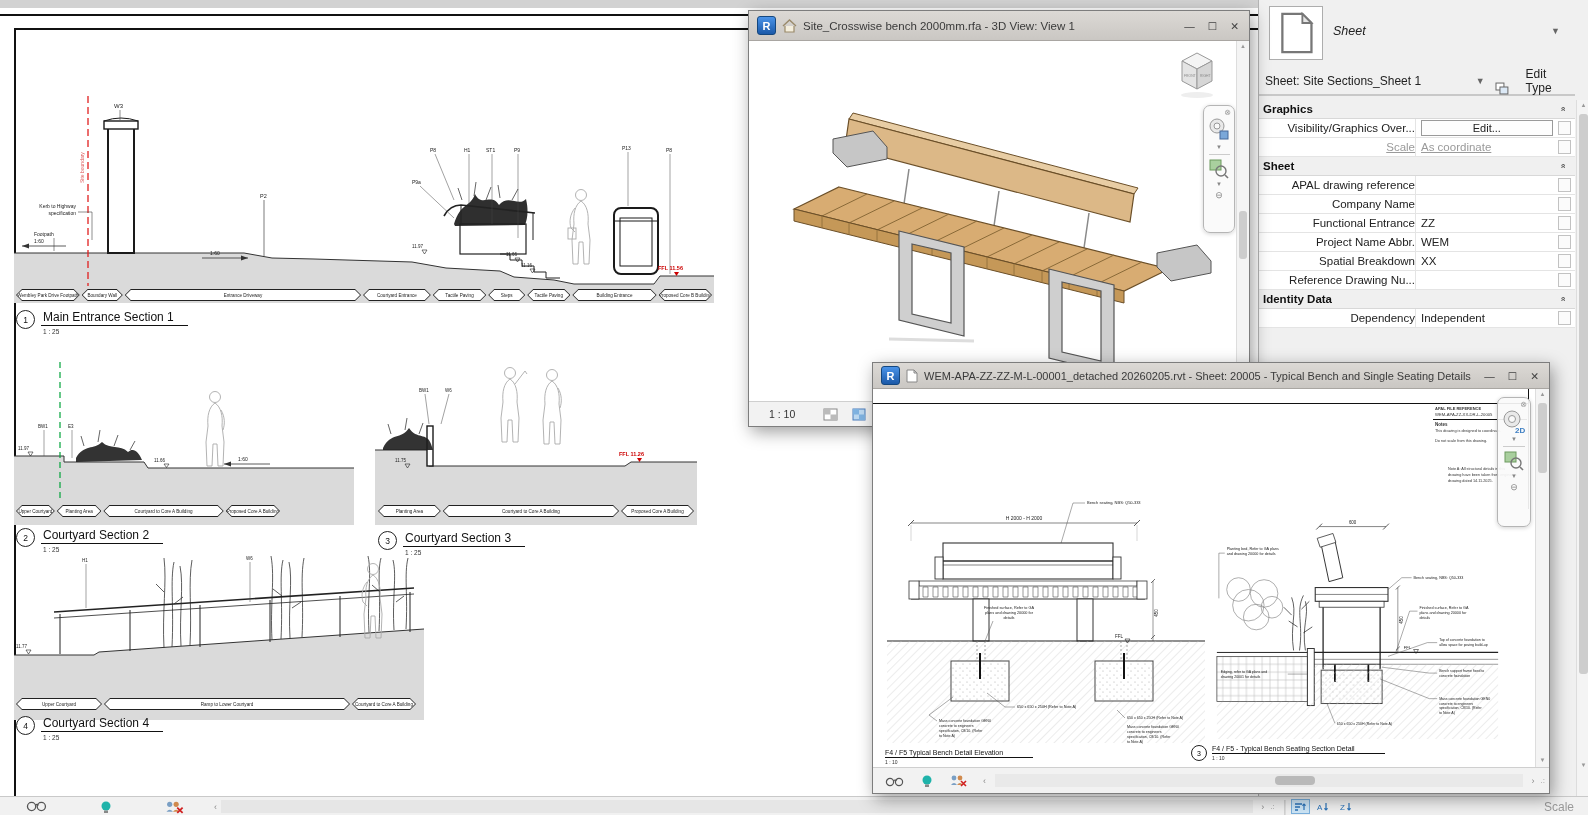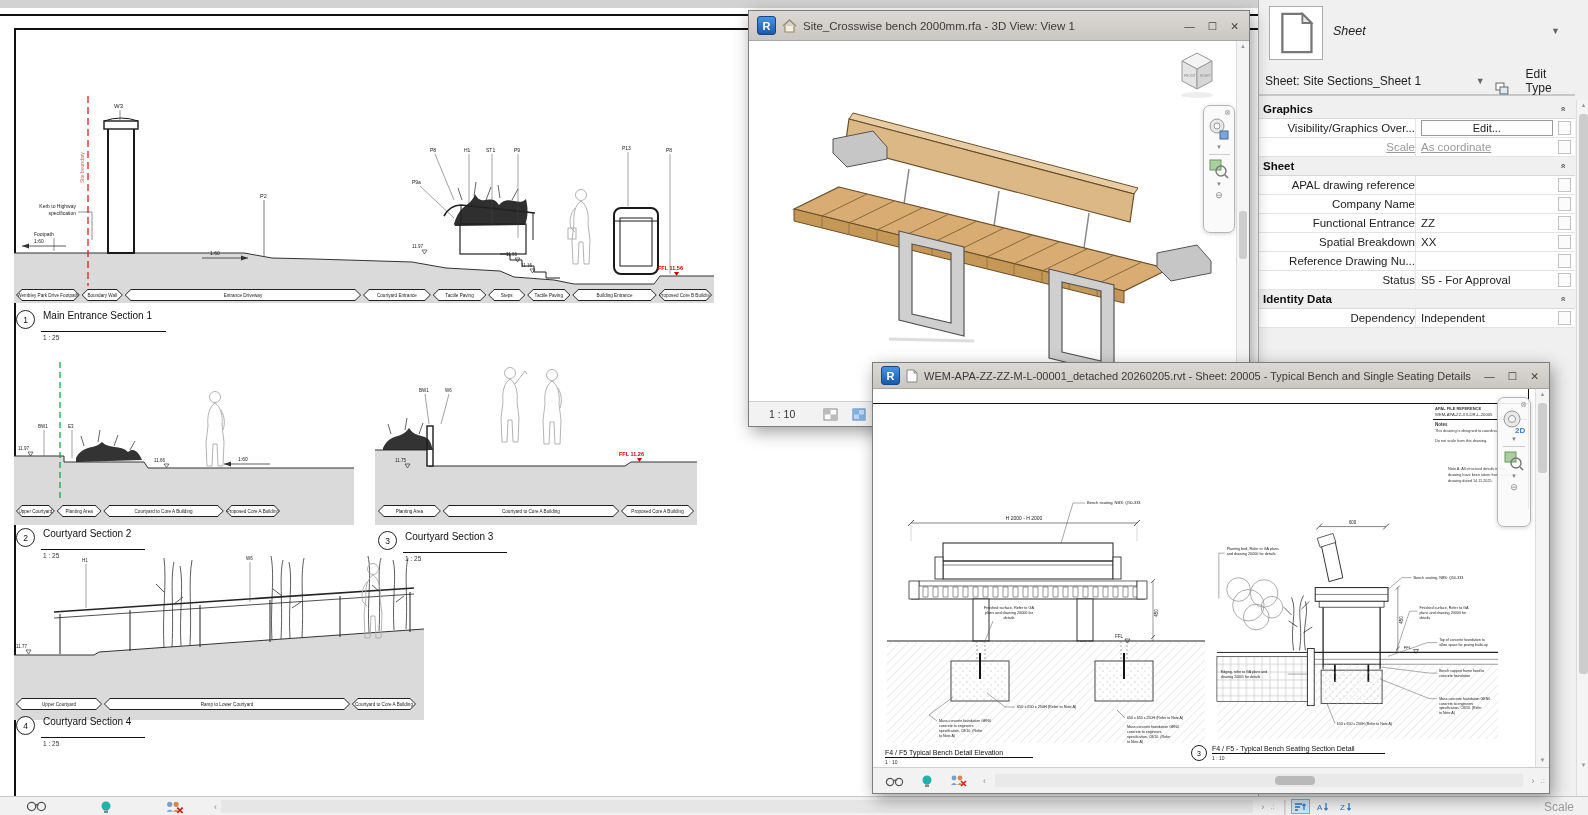--- a/index.html
+++ b/index.html
@@ -20,21 +20,21 @@
   .bseg-o{position:absolute;inset:0;background:#222;
           clip-path:polygon(6px 0,calc(100% - 6px) 0,100% 50%,calc(100% - 6px) 100%,6px 100%,0 50%);}
   .bseg-i{position:absolute;inset:1px;background:#fff;display:flex;align-items:center;justify-content:center;
           clip-path:polygon(5px 0,calc(100% - 5px) 0,100% 50%,calc(100% - 5px) 100%,5px 100%,0 50%);
           font-size:4.6px;color:#222;white-space:nowrap;overflow:hidden;}
 
   .sec-title{position:absolute;display:flex;align-items:flex-start;gap:6px;z-index:3;}
   .sec-num{width:17px;height:17px;border:1.2px solid #222;border-radius:50%;display:flex;
            align-items:center;justify-content:center;font-size:8.5px;color:#111;background:#fff;}
   .sec-tx{display:flex;flex-direction:column;}
-  .sec-tt{font-size:10px;color:#111;border-bottom:1.2px solid #111;padding:0 14px 10px 2px;}
+  .sec-tt{font-size:12px;color:#111;border-bottom:1.2px solid #111;padding:0 14px 1px 2px;}
   .sec-sc{font-size:6.5px;color:#333;margin:2px 0 0 2px;}
 
   
   .bstrip{position:absolute;left:0;top:796px;width:1588px;height:19px;background:#f1f1f1;
           border-top:1px solid #c9c9c9;z-index:15;display:flex;align-items:center;}
   .bstrip .sb-ic{margin-left:26px;}
   .sb-arrow{color:#888;font-size:9px;margin-left:30px;}
   .sb-track{flex:1;height:13px;background:#e6e6e6;margin:0 4px;}
   .mini-tool{width:17px;height:13px;border:1px solid transparent;display:flex;align-items:center;
              justify-content:center;margin-left:4px;}
@@ -434,32 +434,32 @@
         <div class="pl">Company Name</div>
         <div class="pv"></div>
         <div class="pb"></div>
       </div>
       <div class="prow">
         <div class="pl">Functional Entrance</div>
         <div class="pv">ZZ</div>
         <div class="pb"></div>
       </div>
       <div class="prow">
+        <div class="pl">Project Name Abbr.</div>
+        <div class="pv">WEM</div>
+        <div class="pb"></div>
+      </div>
+      <div class="prow">
         <div class="pl">Spatial Breakdown</div>
         <div class="pv">XX</div>
         <div class="pb"></div>
       </div>
       <div class="prow">
         <div class="pl">Reference Drawing Nu...</div>
         <div class="pv"></div>
-        <div class="pb"></div>
-      </div>
-      <div class="prow">
-        <div class="pl">Status</div>
-        <div class="pv">S5 - For Approval</div>
         <div class="pb"></div>
       </div>
       <div class="phead">
         <span>Identity Data</span>
         <span class="chev">»</span>
       </div>
       <div class="prow">
         <div class="pl">Dependency</div>
         <div class="pv">Independent</div>
         <div class="pb"></div>

